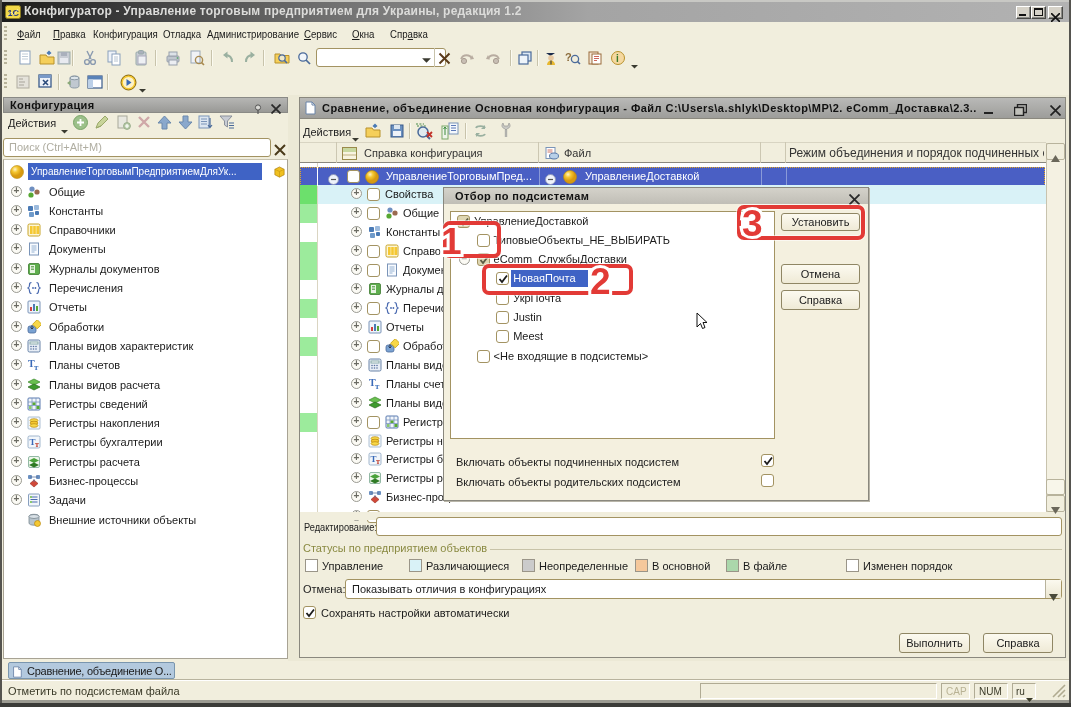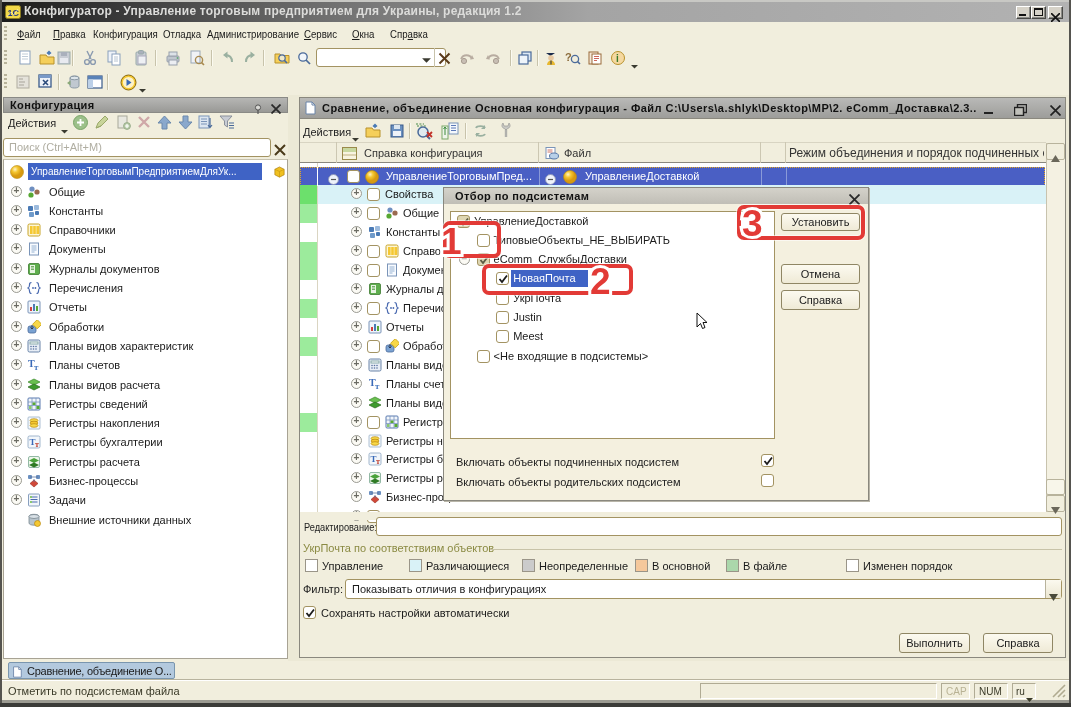--- a/index.html
+++ b/index.html
@@ -386,21 +386,21 @@
       <path d="M3.5 4h7M3.5 6.5h7M3.5 9h7" stroke="#4a6ab0" stroke-width="1"></path>
       <rect x="3" y="3" width="2" height="2" fill="#8ac870"></rect>
       <rect x="3" y="8" width="2" height="2" fill="#8ac870"></rect>
     </svg></div>
 <span class="t" style="left:49px;top:494.3px;">Задачи</span>
 <div style="left:27px;top:512.6px;width:14px;height:14px"><svg width="14" height="14" viewBox="0 0 14 14">
       <path d="M2 3.5c0-1.4 2.2-2.2 5-2.2s5 .8 5 2.2v6.5c0 1.4-2.2 2.2-5 2.2s-5-.8-5-2.2z" fill="#b8c4cc" stroke="#7a8890" stroke-width=".8"></path>
       <ellipse cx="7" cy="3.5" rx="5" ry="2" fill="#d8e0e6" stroke="#7a8890" stroke-width=".8"></ellipse>
       <circle cx="10.5" cy="10.5" r="3" fill="#f5c832" stroke="#b8880f" stroke-width=".7"></circle>
     </svg></div>
-<span class="t" style="left:49px;top:513.6px;">Внешние источники данных</span>
+<span class="t" style="left:49px;top:513.6px;">Внешние источники объекты</span>
 
 <div style="left:288px;top:95px;width:781px;height:566px;background:#ece9d6"></div>
 <div style="left:299px;top:97px;width:767px;height:561px;background:#f1eedd;border:1px solid #8a887e"></div>
 <div style="left:300px;top:98px;width:765px;height:21px;background:linear-gradient(#b9b9b7,#9d9d9a);border-bottom:1px solid #8a887e"></div>
 <div style="left:303px;top:101px;width:14px;height:14px"><svg width="14" height="14" viewBox="0 0 14 14">
       <path d="M3 1h6l3 3v9H3z" fill="#fff" stroke="#6a84a8" stroke-width="1"></path>
       <path d="M9 1v3h3" fill="none" stroke="#6a84a8" stroke-width="1"></path>
     </svg></div>
 <span class="t" style="left:322px;top:102px;font-size:11px;font-weight:bold;color:#111;letter-spacing:.45px">Сравнение, объединение Основная конфигурация - Файл C:\Users\a.shlyk\Desktop\MP\2. eComm_Доставка\2.3..</span>
 <div style="left:984px;top:112px;width:9px;height:2px;background:#222"></div>
@@ -653,35 +653,35 @@
       <path d="M4.5 0L9 7H0z" fill="#6a675a"></path>
     </svg></div>
 <div style="left:1046px;top:479px;width:19px;height:16px;background:#f8f6ea;border:1px solid #b8b39c;border-radius:2px"></div>
 <div style="left:1046px;top:495px;width:19px;height:17px;background:#f1eedd;border:1px solid #b8b39c;border-radius:2px"></div>
 <div style="left:1051px;top:500px;width:9px;height:7px"><svg width="9" height="7" viewBox="0 0 9 7">
       <path d="M4.5 7L9 0H0z" fill="#6a675a"></path>
     </svg></div>
 
 <span class="t" style="left:304px;top:521px;font-size:11px;color:#222;transform:scaleX(.84);transform-origin:0 0">Редактирование:</span>
 <div class="field" style="left:376px;top:517px;width:686px;height:19px;"></div>
-<span class="t" style="left:303px;top:542px;font-size:11px;color:#8a8a42">УкрПочта по соответствиям объектов</span>
+<span class="t" style="left:303px;top:542px;font-size:11px;color:#8a8a42">Статусы по предприятием объектов</span>
 <div style="left:490px;top:549px;width:572px;height:1px;background:#c8c3a8"></div>
 <div style="left:305px;top:559px;width:13px;height:13px;background:#ffffff;border:1px solid #9a9588"></div>
 <span class="t" style="left:322px;top:560px;">Управление</span>
 <div style="left:409px;top:559px;width:13px;height:13px;background:#d9f2f7;border:1px solid #9a9588"></div>
 <span class="t" style="left:426px;top:560px;">Различающиеся</span>
 <div style="left:522px;top:559px;width:13px;height:13px;background:#cbcbcb;border:1px solid #9a9588"></div>
 <span class="t" style="left:539px;top:560px;">Неопределенные</span>
 <div style="left:635px;top:559px;width:13px;height:13px;background:#f5c89b;border:1px solid #9a9588"></div>
 <span class="t" style="left:652px;top:560px;">В основной</span>
 <div style="left:726px;top:559px;width:13px;height:13px;background:#abd7ab;border:1px solid #9a9588"></div>
 <span class="t" style="left:743px;top:560px;">В файле</span>
 <div style="left:846px;top:559px;width:13px;height:13px;background:#ffffff;border:1px solid #9a9588"></div>
 <span class="t" style="left:863px;top:560px;">Изменен порядок</span>
-<span class="t" style="left:303px;top:583px;font-size:11px;color:#222">Фильтр:</span>
+<span class="t" style="left:303px;top:583px;font-size:11px;color:#222">Отмена:</span>
 <div class="field" style="left:345px;top:579px;width:717px;height:20px;"></div>
 <span class="t" style="left:352px;top:583px;">Показывать отличия в конфигурациях</span>
 <div style="left:1045px;top:580px;width:16px;height:18px;background:linear-gradient(#fbf9ef,#ece7d2);border-left:1px solid #b8b39c"></div>
 <div style="left:1049px;top:587px;width:9px;height:7px"><svg width="9" height="7" viewBox="0 0 9 7">
       <path d="M4.5 7L9 0H0z" fill="#4a4a3a"></path>
     </svg></div>
 <div class="cb" style="left:303px;top:606px;width:13px;height:13px;">
     <svg width="13" height="13" style="position:absolute;left:0;top:0">
       <path d="M2.5 6 L5 9 L10 2.5" stroke="#1c1c1c" stroke-width="1.8" fill="none"></path>
     </svg>

